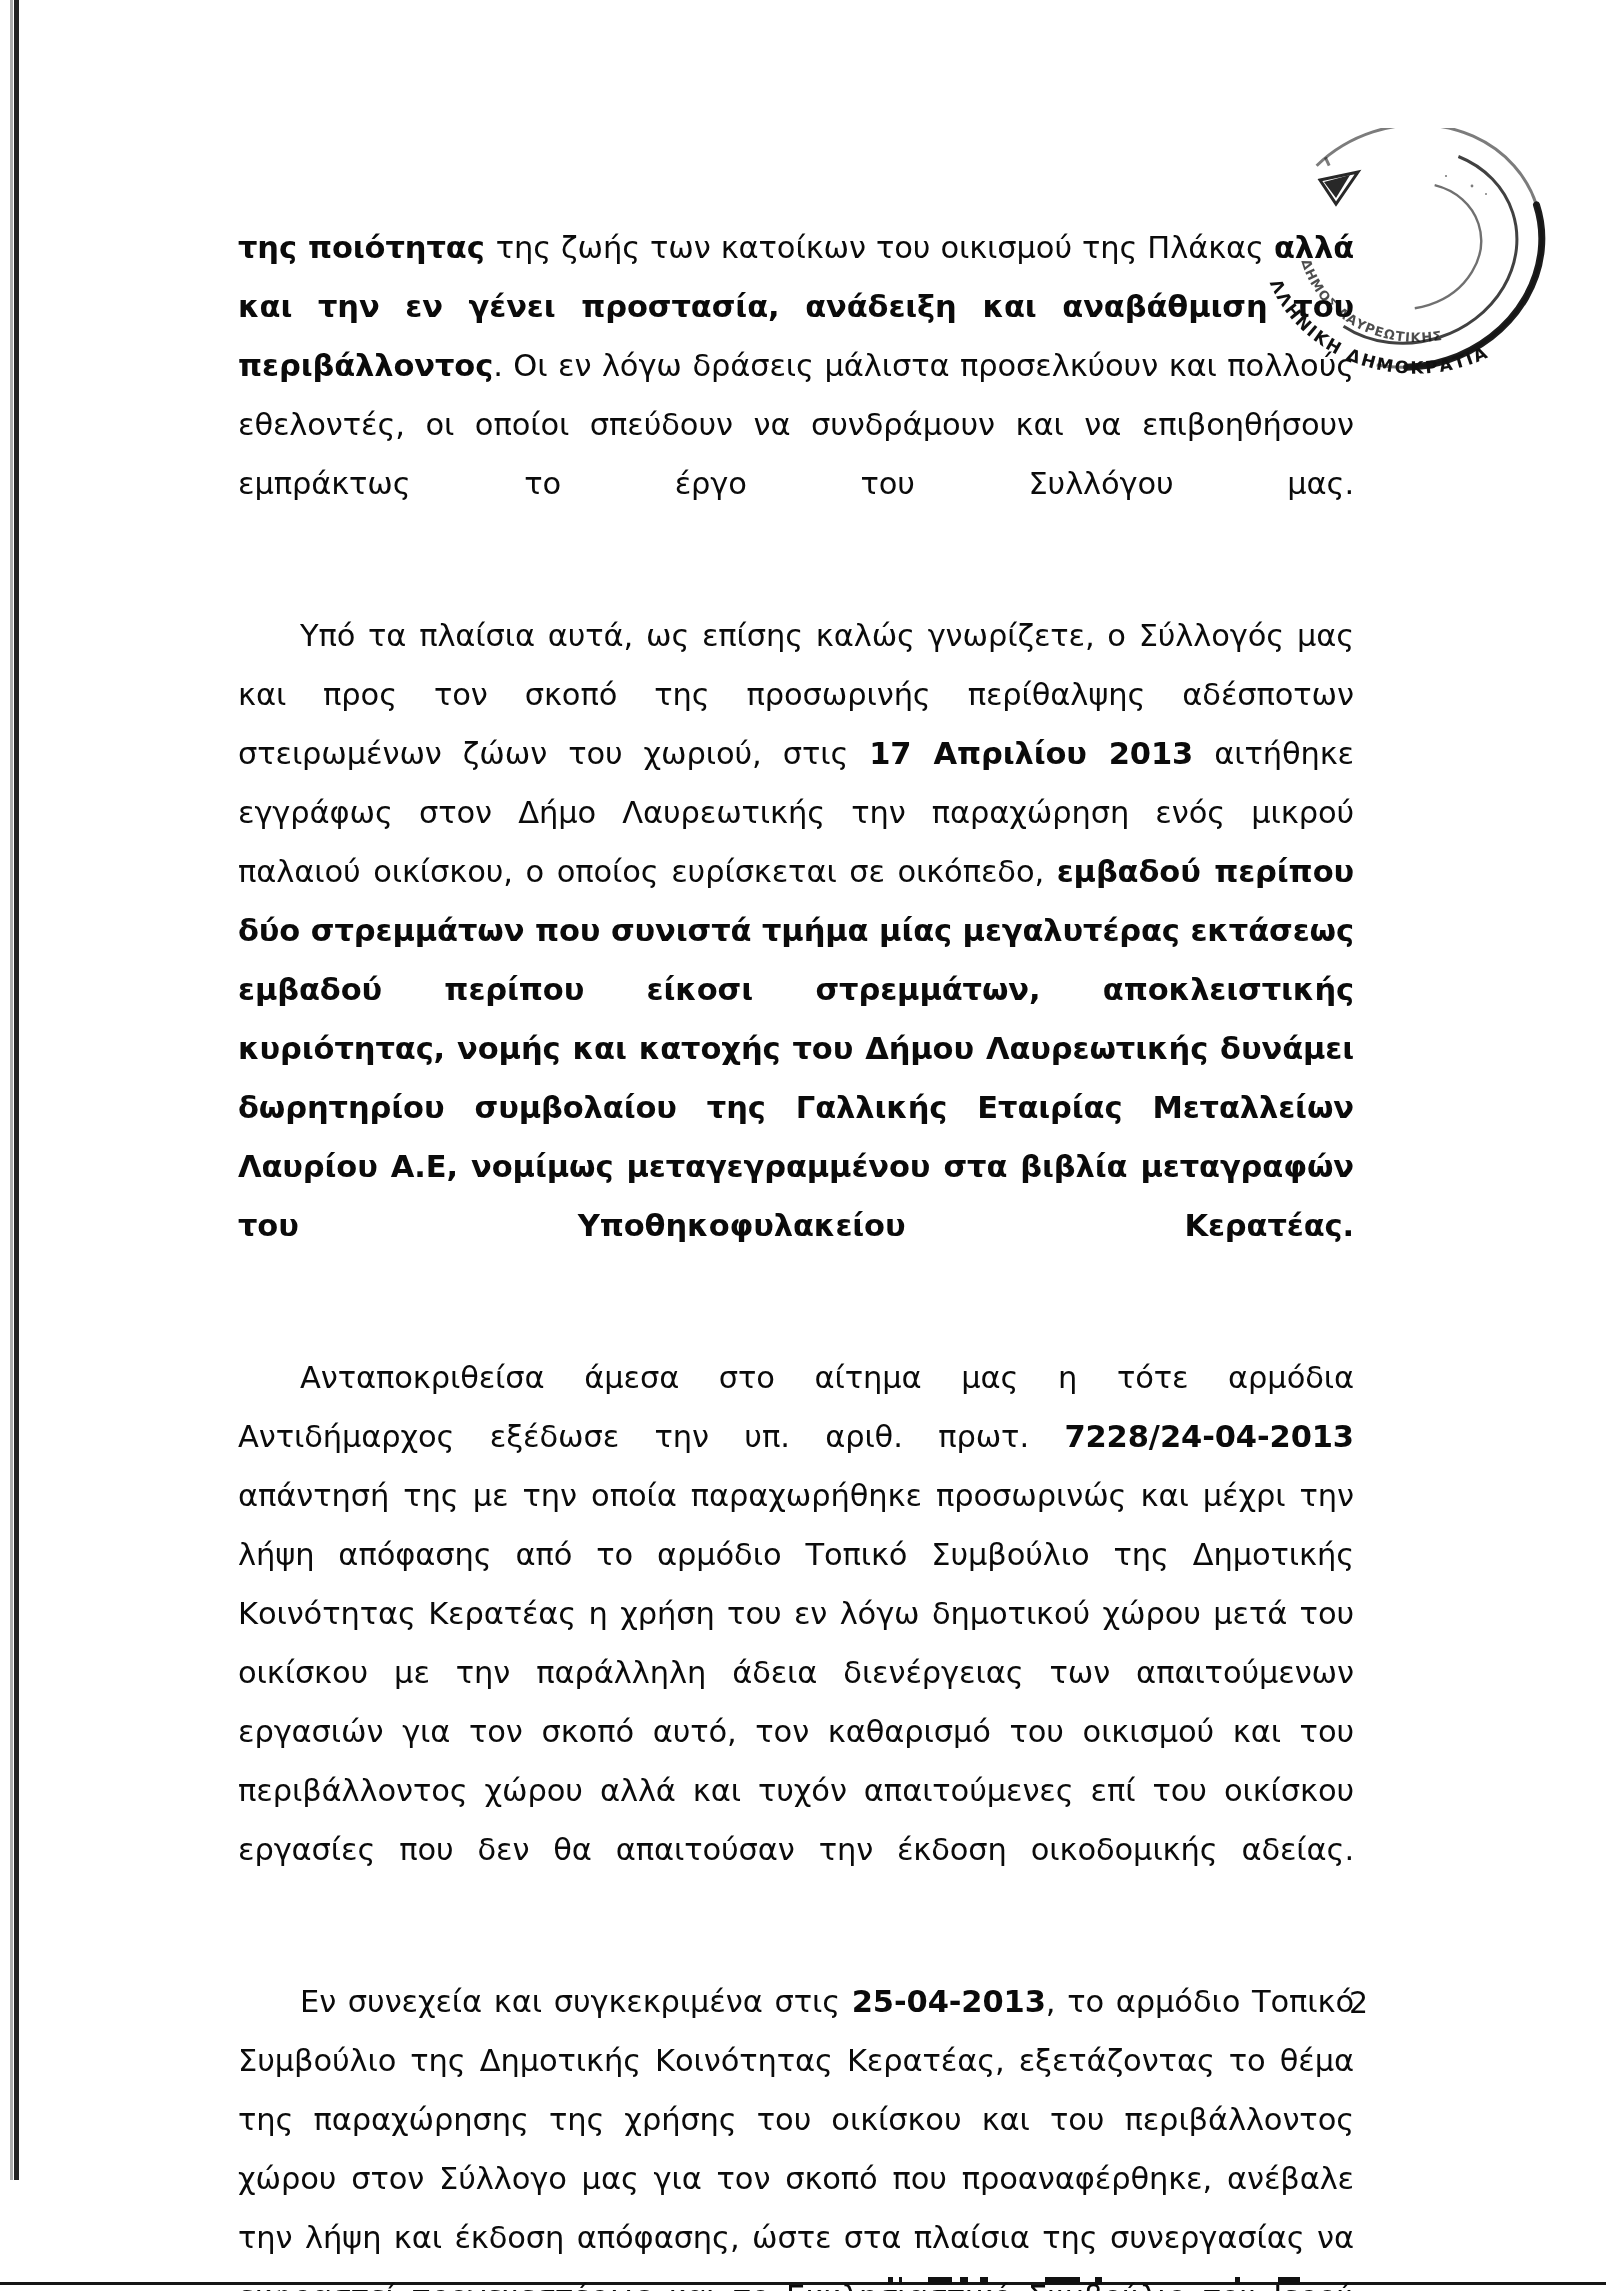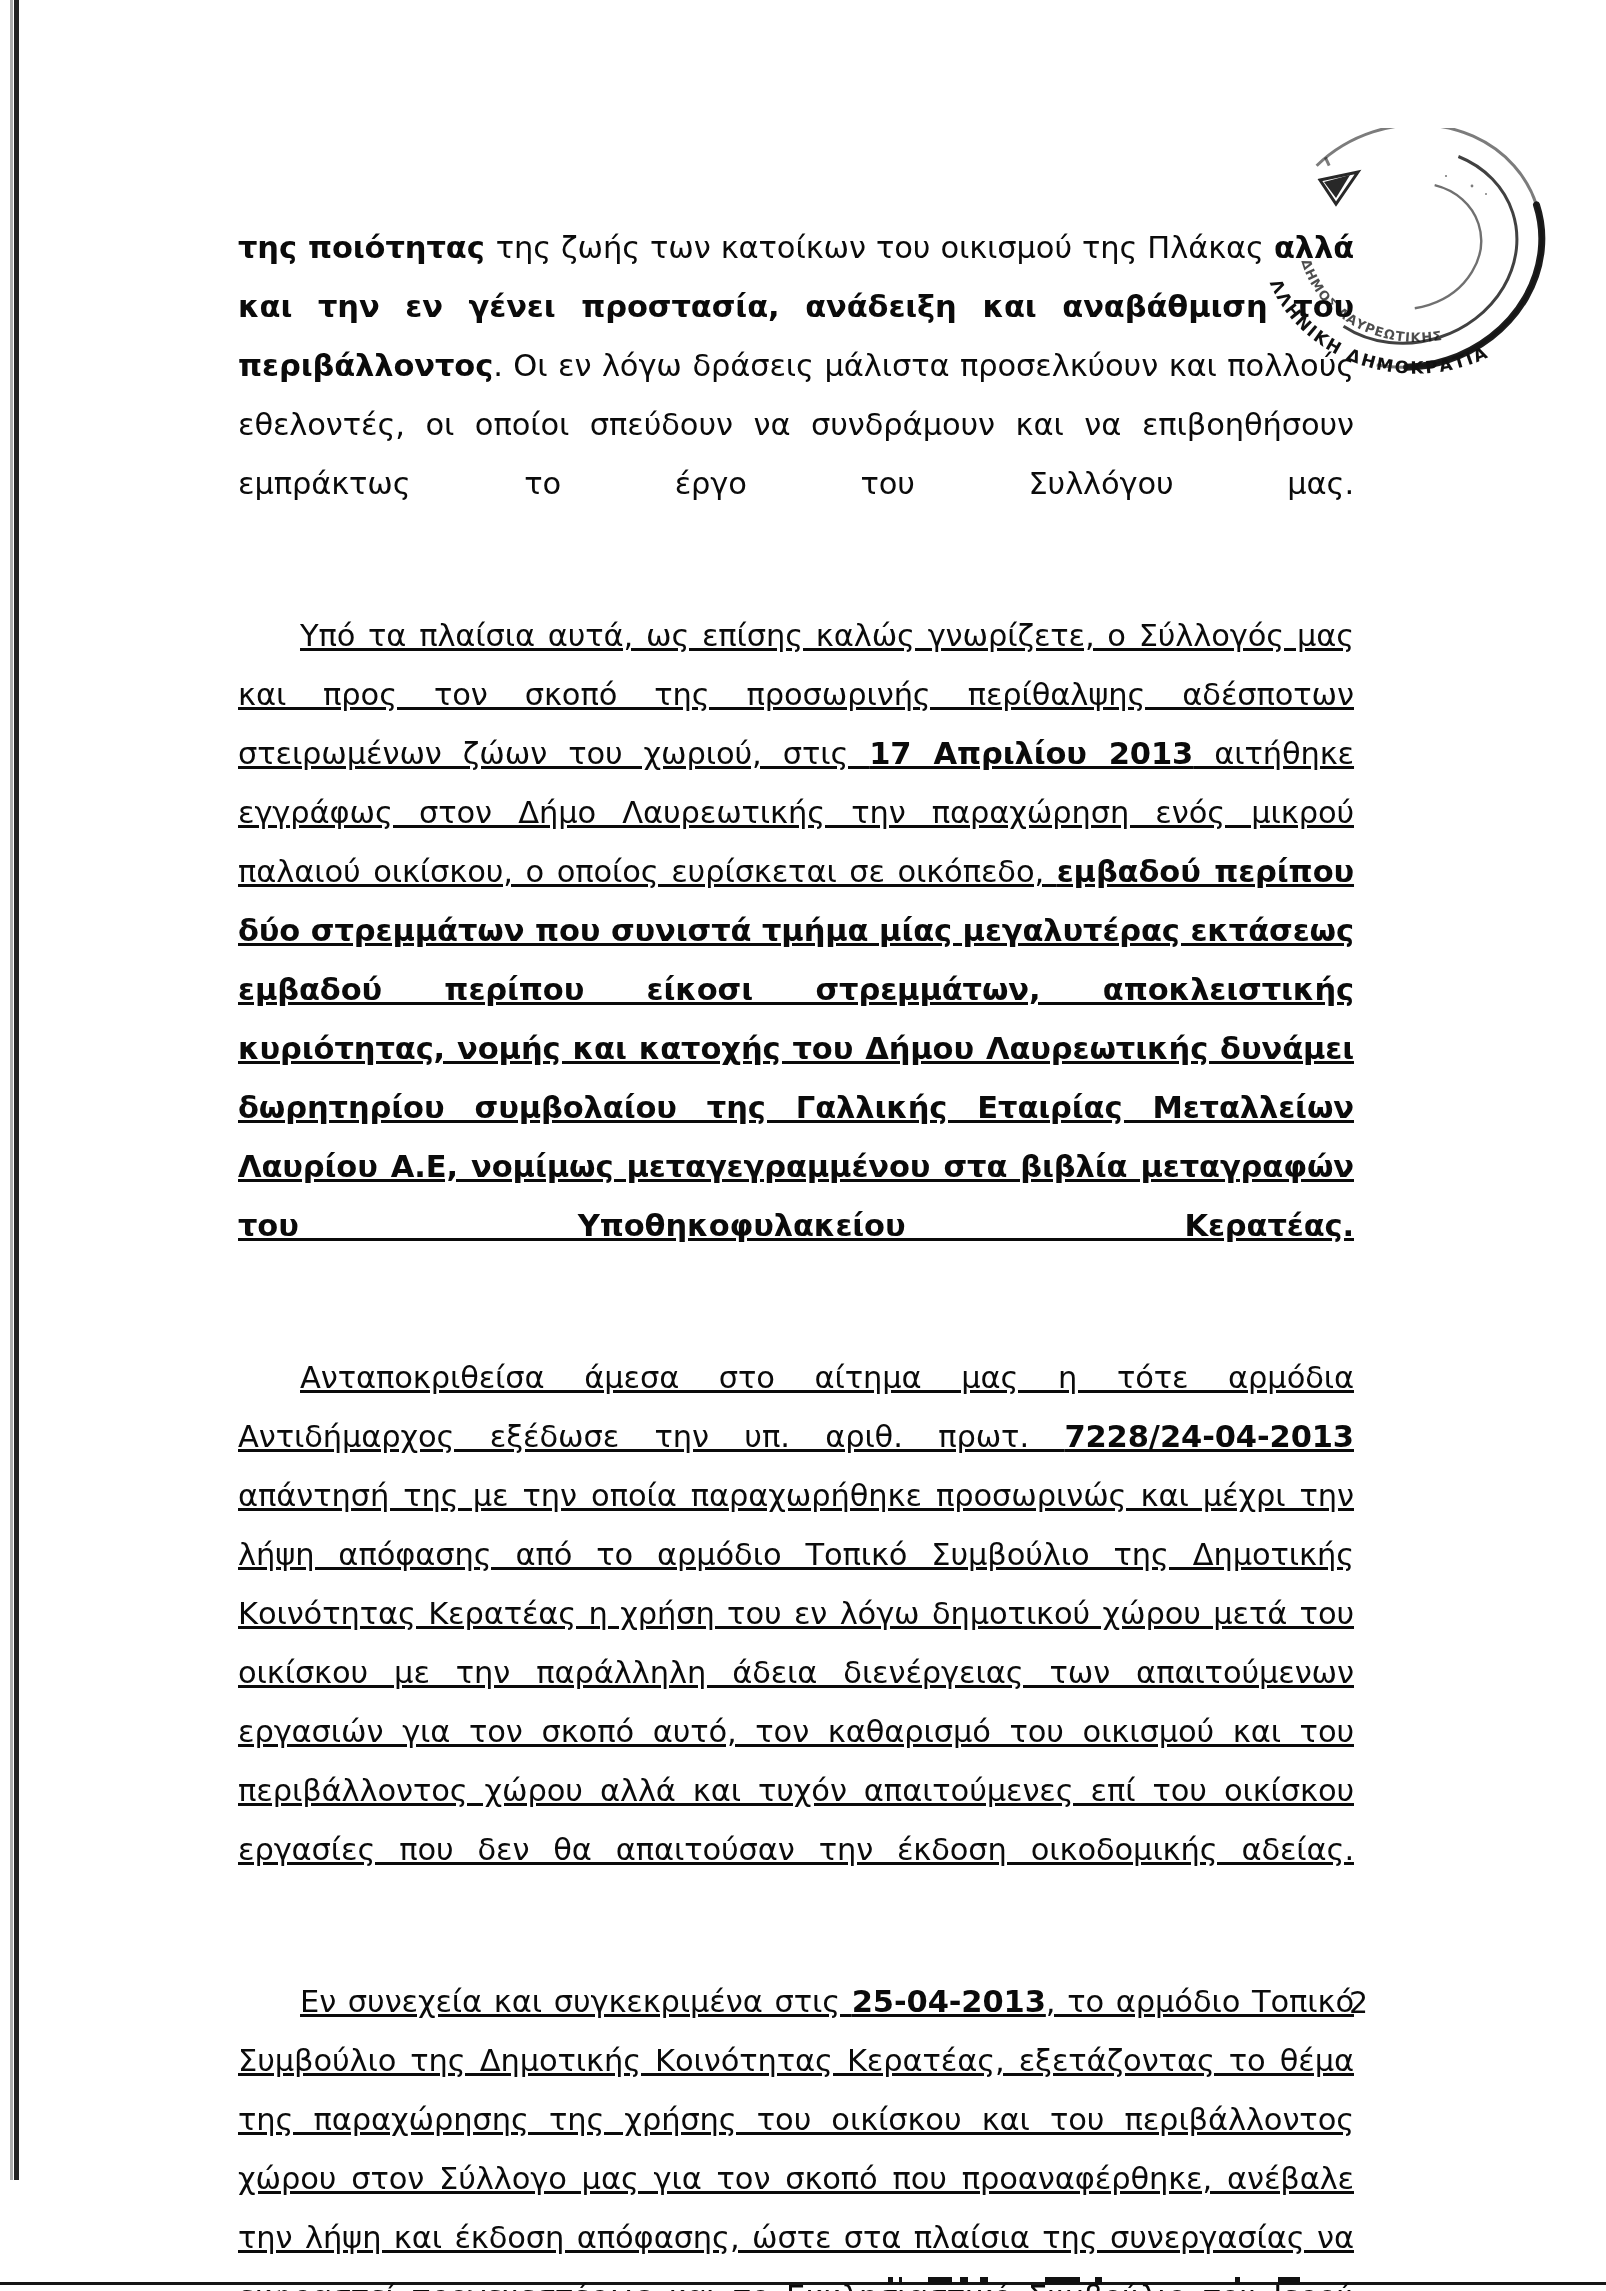--- a/index.html
+++ b/index.html
@@ -83,21 +83,20 @@
     font-size: 30.5px;
     line-height: 59px;
     color: #0b0b0b;
     text-align: justify;
     text-justify: inter-word;
     letter-spacing: -0.1px;
   }
 
   .para.indent {
     text-indent: 62px;
-    text-decoration: underline;
   }
 
   .para b, .para strong {
     font-weight: 700;
   }
 
   
   .para::after {
     content: "";
     display: inline-block;

